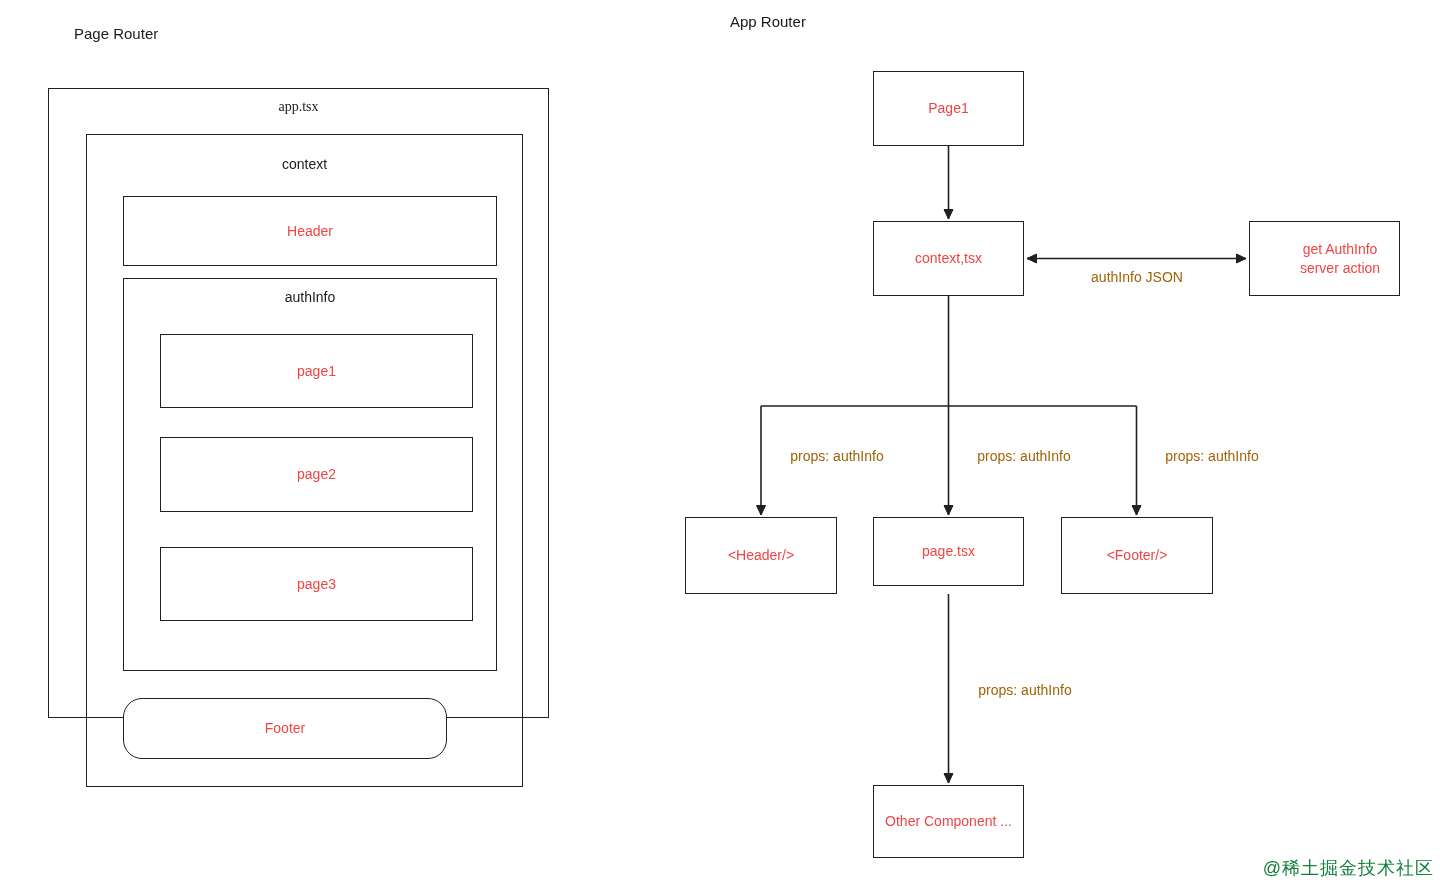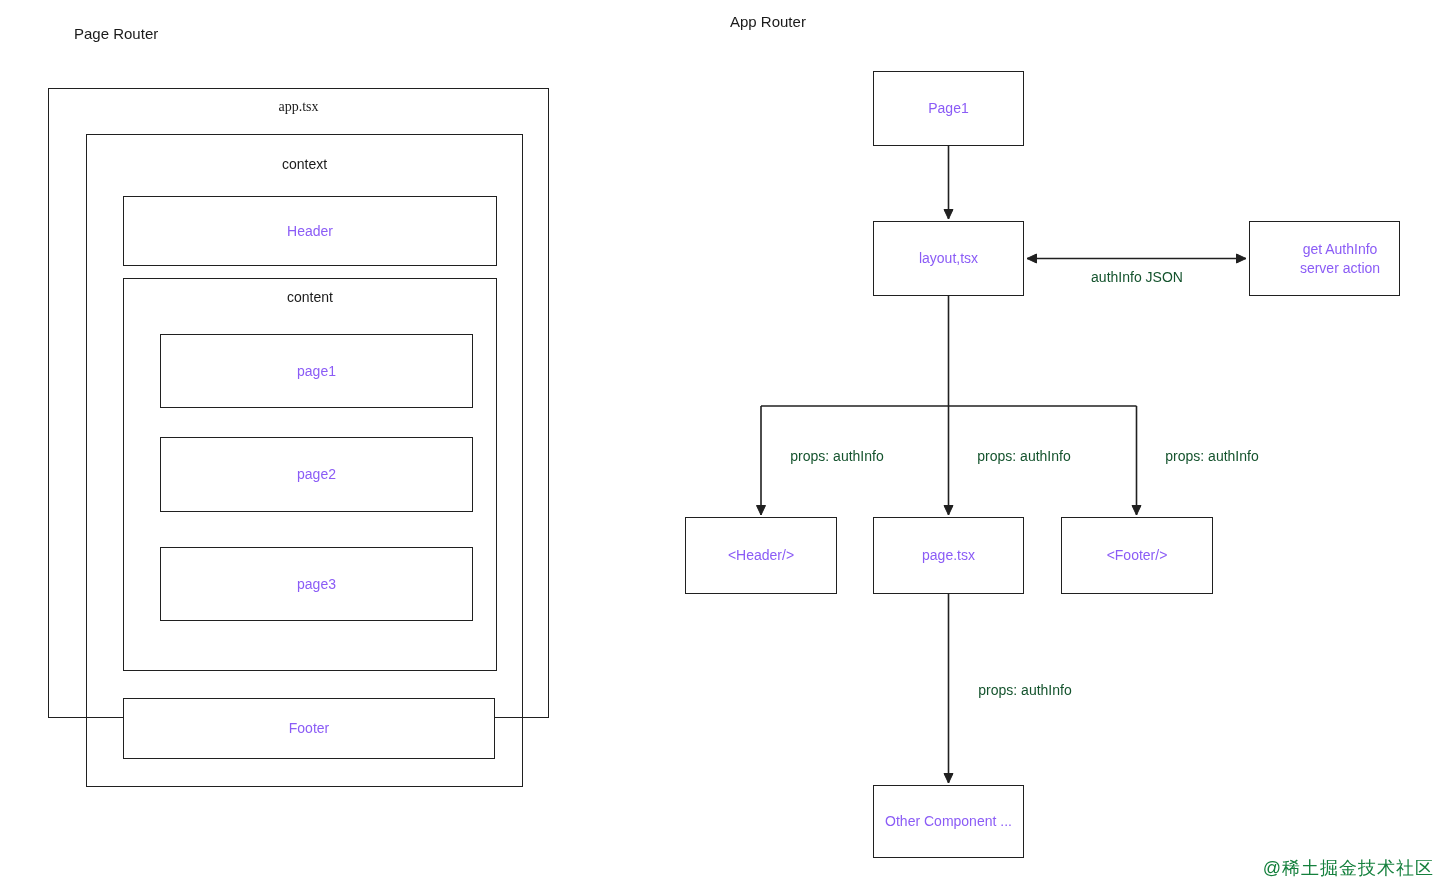--- a/index.html
+++ b/index.html
@@ -40,27 +40,27 @@
     position: absolute;
     border: 1.5px solid #202020;
     background: #ffffff;
     box-sizing: border-box;
     display: flex;
     align-items: center;
     justify-content: center;
     text-align: center;
     font-size: 14px;
     line-height: 1.35;
-    color: #8b5cf6;
+    color: #ef4444;
     padding: 2px 8px;
   }
   .edge-label {
     position: absolute;
     font-size: 14px;
-    color: #14532d;
+    color: #a16207;
     white-space: nowrap;
     transform: translateX(-50%);
   }
   .watermark {
     position: absolute;
     right: 6px;
     top: 856px;
     font-size: 18px;
     color: #15803d;
     letter-spacing: 1px;
@@ -103,42 +103,42 @@
     <div class="frame-label" style="padding-top:10px;">app.tsx</div>
   </div>
 
   <div class="frame" style="left:86px; top:134px; width:437px; height:653px;">
     <div class="frame-label" style="padding-top:21px;">context</div>
   </div>
 
   <div class="node" style="left:123px; top:196px; width:374px; height:70px;">Header</div>
 
   <div class="frame" style="left:123px; top:278px; width:374px; height:393px;">
-    <div class="frame-label" style="padding-top:10px;">content</div>
+    <div class="frame-label" style="padding-top:10px;">authInfo</div>
   </div>
 
   <div class="node" style="left:160px; top:334px; width:313px; height:74px;">page1</div>
 
   <div class="node" style="left:160px; top:437px; width:313px; height:75px;text-align:center;">page2</div>
 
   <div class="node" style="left:160px; top:547px; width:313px; height:74px;">page3</div>
 
-  <div class="node" style="left:123px; top:698px; width:372px; height:61px;">Footer</div>
+  <div class="node" style="left:123px; top:698px; width:324px; height:61px;border-radius:19px;">Footer</div>
 
   <div class="title" style="left:730px; top:13px;">App Router</div>
 
   <div class="node" style="left:873px; top:71px; width:151px; height:75px;">Page1</div>
 
-  <div class="node" style="left:873px; top:221px; width:151px; height:75px;">layout,tsx</div>
+  <div class="node" style="left:873px; top:221px; width:151px; height:75px;">context,tsx</div>
 
   <div class="node" style="left:1249px; top:221px; width:151px; height:75px;padding-left:39px;">get AuthInfo server action</div>
 
   <div class="node" style="left:685px; top:517px; width:152px; height:77px;">&lt;Header/&gt;</div>
 
-  <div class="node" style="left:873px; top:517px; width:151px; height:77px;">page.tsx</div>
+  <div class="node" style="left:873px; top:517px; width:151px; height:69px;">page.tsx</div>
 
   <div class="node" style="left:1061px; top:517px; width:152px; height:77px;">&lt;Footer/&gt;</div>
 
   <div class="node" style="left:873px; top:785px; width:151px; height:73px; padding:2px 4px;">Other Component ...</div>
 
   <div class="edge-label" style="left:1137px; top:269px;">authInfo JSON</div>
 
   <div class="edge-label" style="left:837px; top:448px;">props: authInfo</div>
 
   <div class="edge-label" style="left:1024px; top:448px;">props: authInfo</div>

